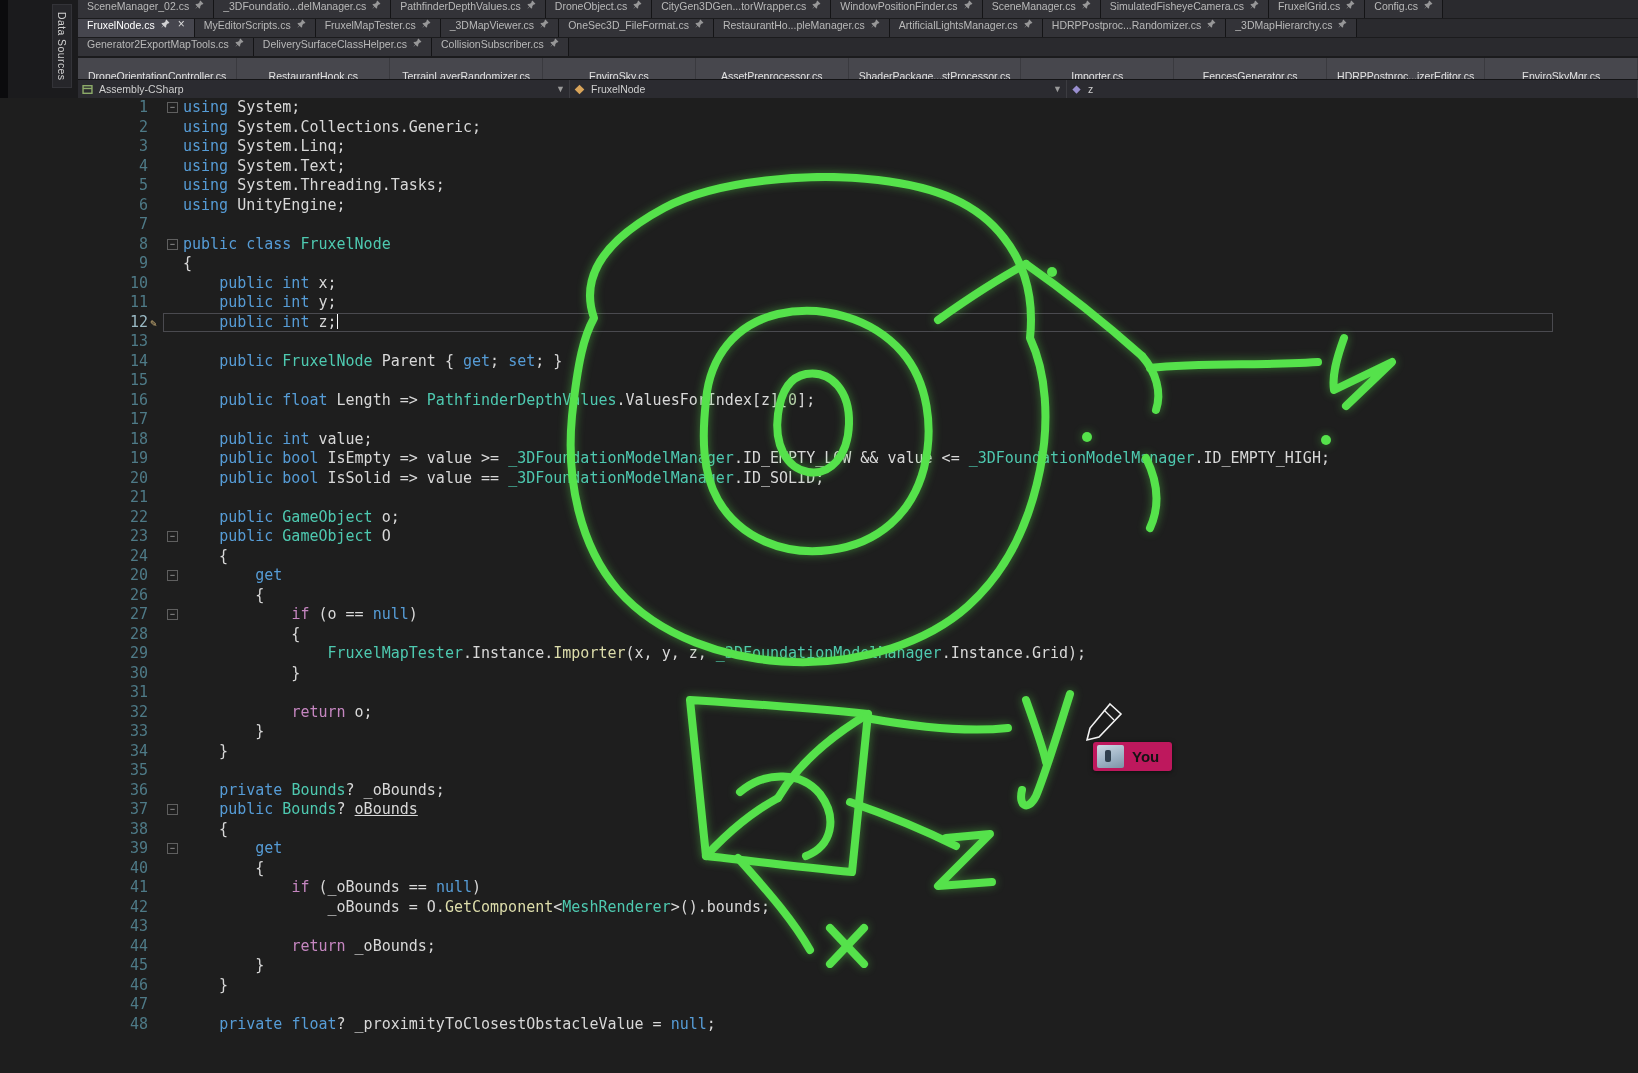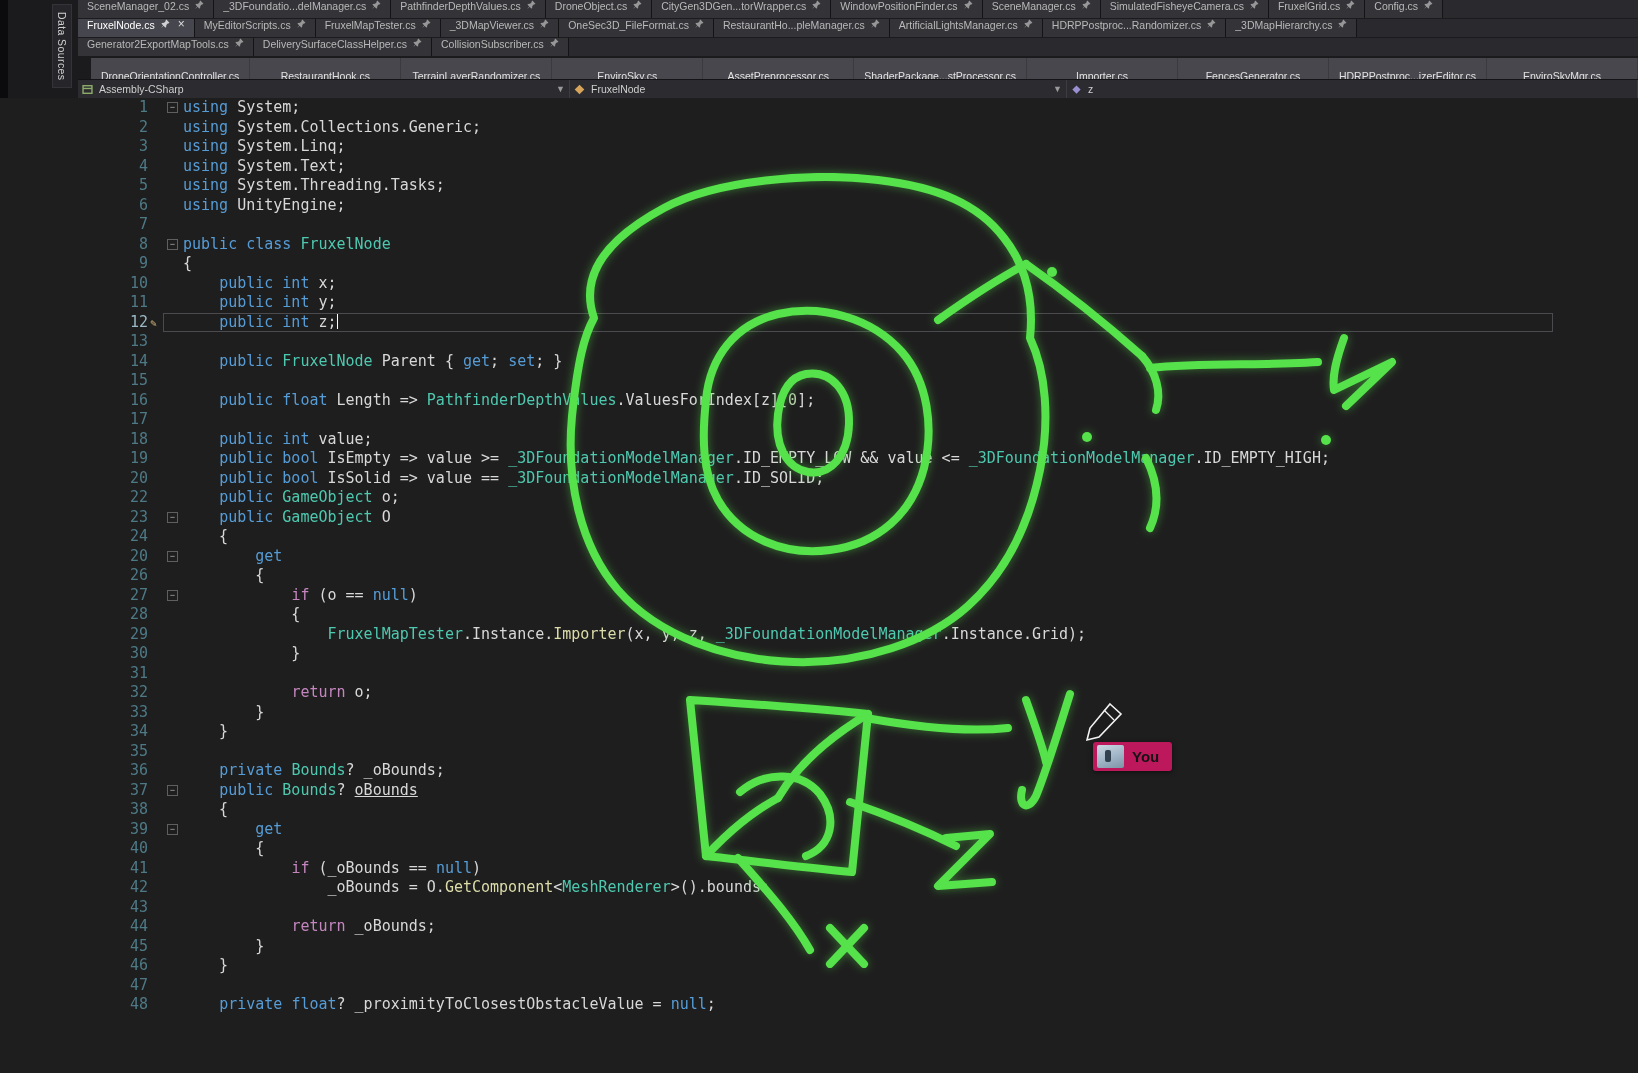--- a/index.html
+++ b/index.html
@@ -17,21 +17,21 @@
           color:#cfcfcf;background:#26262a;padding:7px 3px;border:1px solid #333338;letter-spacing:.4px;}
   .tab-rows{position:absolute;left:78px;right:0;top:0;}
   .tab-row{display:flex;height:18px;margin-bottom:1px;background:#141416;gap:1px;}
   .tab{display:flex;align-items:flex-start;gap:6px;background:#333338;color:#b9b9b9;
        font-size:10.5px;padding:0 9px;white-space:nowrap;cursor:default;}
   .tab.active{background:#46464e;color:#ffffff;}
   .tab .pin{opacity:.75;display:inline-flex;}
   .tab .close{font-size:12px;line-height:10px;color:#dddddd;margin-left:2px;}
   .tab-row-fill{flex:1;background:#2a2a2e;}
 
-  .file-bar{position:absolute;left:78px;right:0;top:58px;height:36px;background:#47474d;display:flex;margin-left:13px;}
+  .file-bar{position:absolute;left:78px;right:0;top:58px;height:36px;background:#47474d;display:flex;}
   .file-item{flex:1;display:flex;align-items:center;justify-content:center;color:#e2e2e2;
              font-size:10.5px;white-space:nowrap;padding:0 10px;border-right:1px solid #3a3a3f;}
 
   .nav-bar{position:absolute;left:78px;right:0;top:79px;height:19px;background:#2b2b30;
            border-top:1px solid #141416;display:flex;font-size:10.5px;color:#cfcfcf;}
   .nav-sec{display:flex;align-items:center;gap:6px;padding:0 4px;border-right:1px solid #3c3c41;}
   .nav-sec .chev{margin-left:auto;color:#9a9a9a;font-size:9px;}
   .nav-s1{width:492px;} .nav-s2{width:497px;} .nav-s3{flex:1;}
 
   
@@ -268,20 +268,21 @@
     <div class="line"><span class="lnum">11</span><span><span class="tok-pl">    </span><span class="tok-kw">public</span><span class="tok-pl"> </span><span class="tok-kw">int</span><span class="tok-pl"> y;</span></span></div>
     <div class="line current"><span class="lnum">12</span><span class="pencil-gutter">✎</span><span><span class="tok-pl">    </span><span class="tok-kw">public</span><span class="tok-pl"> </span><span class="tok-kw">int</span><span class="tok-pl"> z;</span><span class="caret"></span></span></div>
     <div class="line"><span class="lnum">13</span><span></span></div>
     <div class="line"><span class="lnum">14</span><span><span class="tok-pl">    </span><span class="tok-kw">public</span><span class="tok-pl"> </span><span class="tok-ty">FruxelNode</span><span class="tok-pl"> Parent { </span><span class="tok-kw">get</span><span class="tok-pl">; </span><span class="tok-kw">set</span><span class="tok-pl">; }</span></span></div>
     <div class="line"><span class="lnum">15</span><span></span></div>
     <div class="line"><span class="lnum">16</span><span><span class="tok-pl">    </span><span class="tok-kw">public</span><span class="tok-pl"> </span><span class="tok-kw">float</span><span class="tok-pl"> Length =&gt; </span><span class="tok-ty">PathfinderDepthValues</span><span class="tok-pl">.ValuesForIndex[z][</span><span class="tok-num">0</span><span class="tok-pl">];</span></span></div>
     <div class="line"><span class="lnum">17</span><span></span></div>
     <div class="line"><span class="lnum">18</span><span><span class="tok-pl">    </span><span class="tok-kw">public</span><span class="tok-pl"> </span><span class="tok-kw">int</span><span class="tok-pl"> value;</span></span></div>
     <div class="line"><span class="lnum">19</span><span><span class="tok-pl">    </span><span class="tok-kw">public</span><span class="tok-pl"> </span><span class="tok-kw">bool</span><span class="tok-pl"> IsEmpty =&gt; value &gt;= </span><span class="tok-ty">_3DFoundationModelManager</span><span class="tok-pl">.ID_EMPTY_LOW &amp;&amp; value &lt;= </span><span class="tok-ty">_3DFoundationModelManager</span><span class="tok-pl">.ID_EMPTY_HIGH;</span></span></div>
     <div class="line"><span class="lnum">20</span><span><span class="tok-pl">    </span><span class="tok-kw">public</span><span class="tok-pl"> </span><span class="tok-kw">bool</span><span class="tok-pl"> IsSolid =&gt; value == </span><span class="tok-ty">_3DFoundationModelManager</span><span class="tok-pl">.ID_SOLID;</span></span></div>
+    <div class="line"><span class="lnum">21</span><span></span></div>
     <div class="line"><span class="lnum">22</span><span><span class="tok-pl">    </span><span class="tok-kw">public</span><span class="tok-pl"> </span><span class="tok-ty">GameObject</span><span class="tok-pl"> o;</span></span></div>
     <div class="line"><span class="lnum">23</span><span class="fold">−</span><span><span class="tok-pl">    </span><span class="tok-kw">public</span><span class="tok-pl"> </span><span class="tok-ty">GameObject</span><span class="tok-pl"> O</span></span></div>
     <div class="line"><span class="lnum">24</span><span><span class="tok-pl">    {</span></span></div>
     <div class="line"><span class="lnum">20</span><span class="fold">−</span><span><span class="tok-pl">        </span><span class="tok-kw">get</span></span></div>
     <div class="line"><span class="lnum">26</span><span><span class="tok-pl">        {</span></span></div>
     <div class="line"><span class="lnum">27</span><span class="fold">−</span><span><span class="tok-pl">            </span><span class="tok-ct">if</span><span class="tok-pl"> (o == </span><span class="tok-kw">null</span><span class="tok-pl">)</span></span></div>
     <div class="line"><span class="lnum">28</span><span><span class="tok-pl">            {</span></span></div>
     <div class="line"><span class="lnum">29</span><span><span class="tok-pl">                </span><span class="tok-ty">FruxelMapTester</span><span class="tok-pl">.Instance.</span><span class="tok-mt">Importer</span><span class="tok-pl">(x, y, z, </span><span class="tok-ty">_3DFoundationModelManager</span><span class="tok-pl">.Instance.Grid);</span></span></div>
     <div class="line"><span class="lnum">30</span><span><span class="tok-pl">            }</span></span></div>
     <div class="line"><span class="lnum">31</span><span></span></div>

